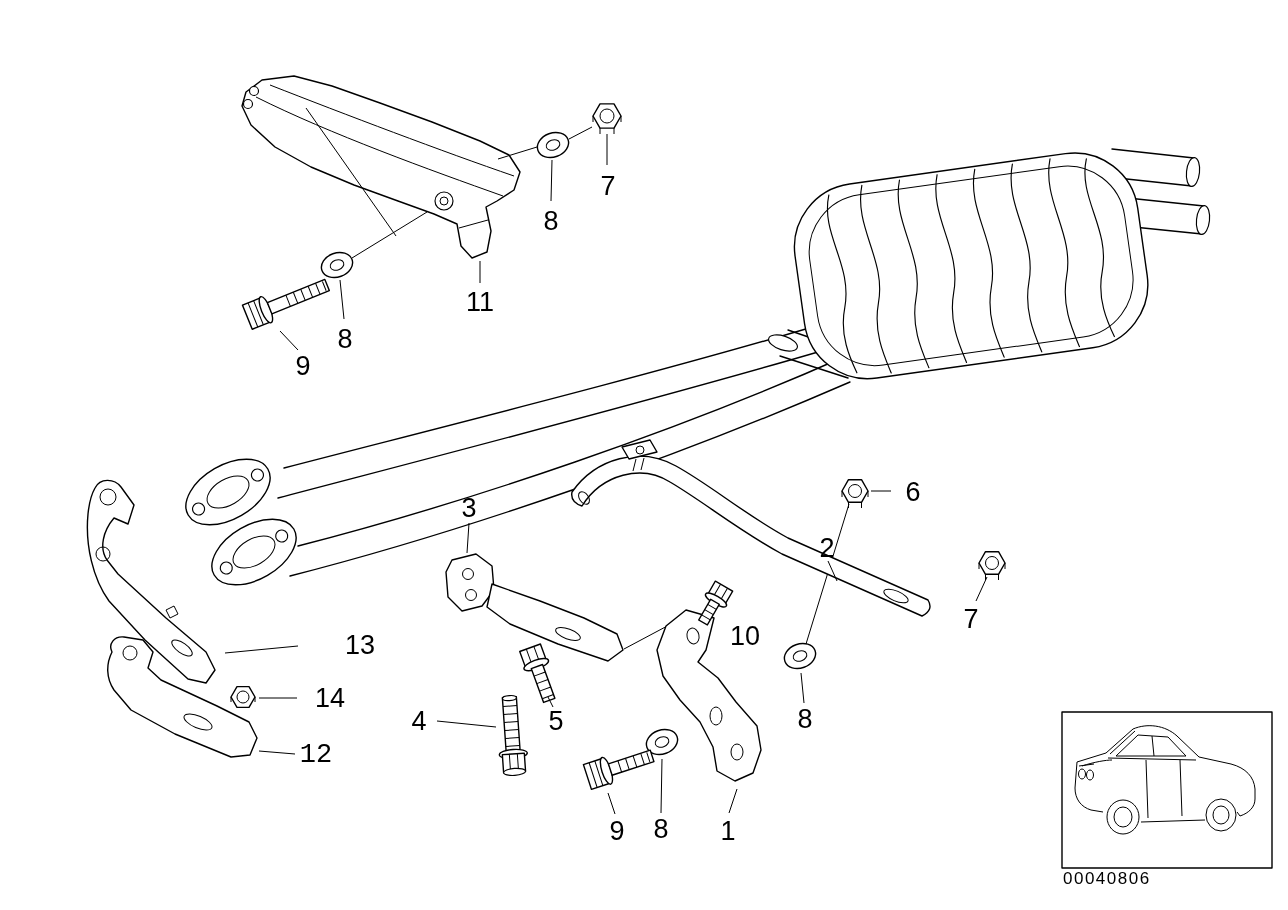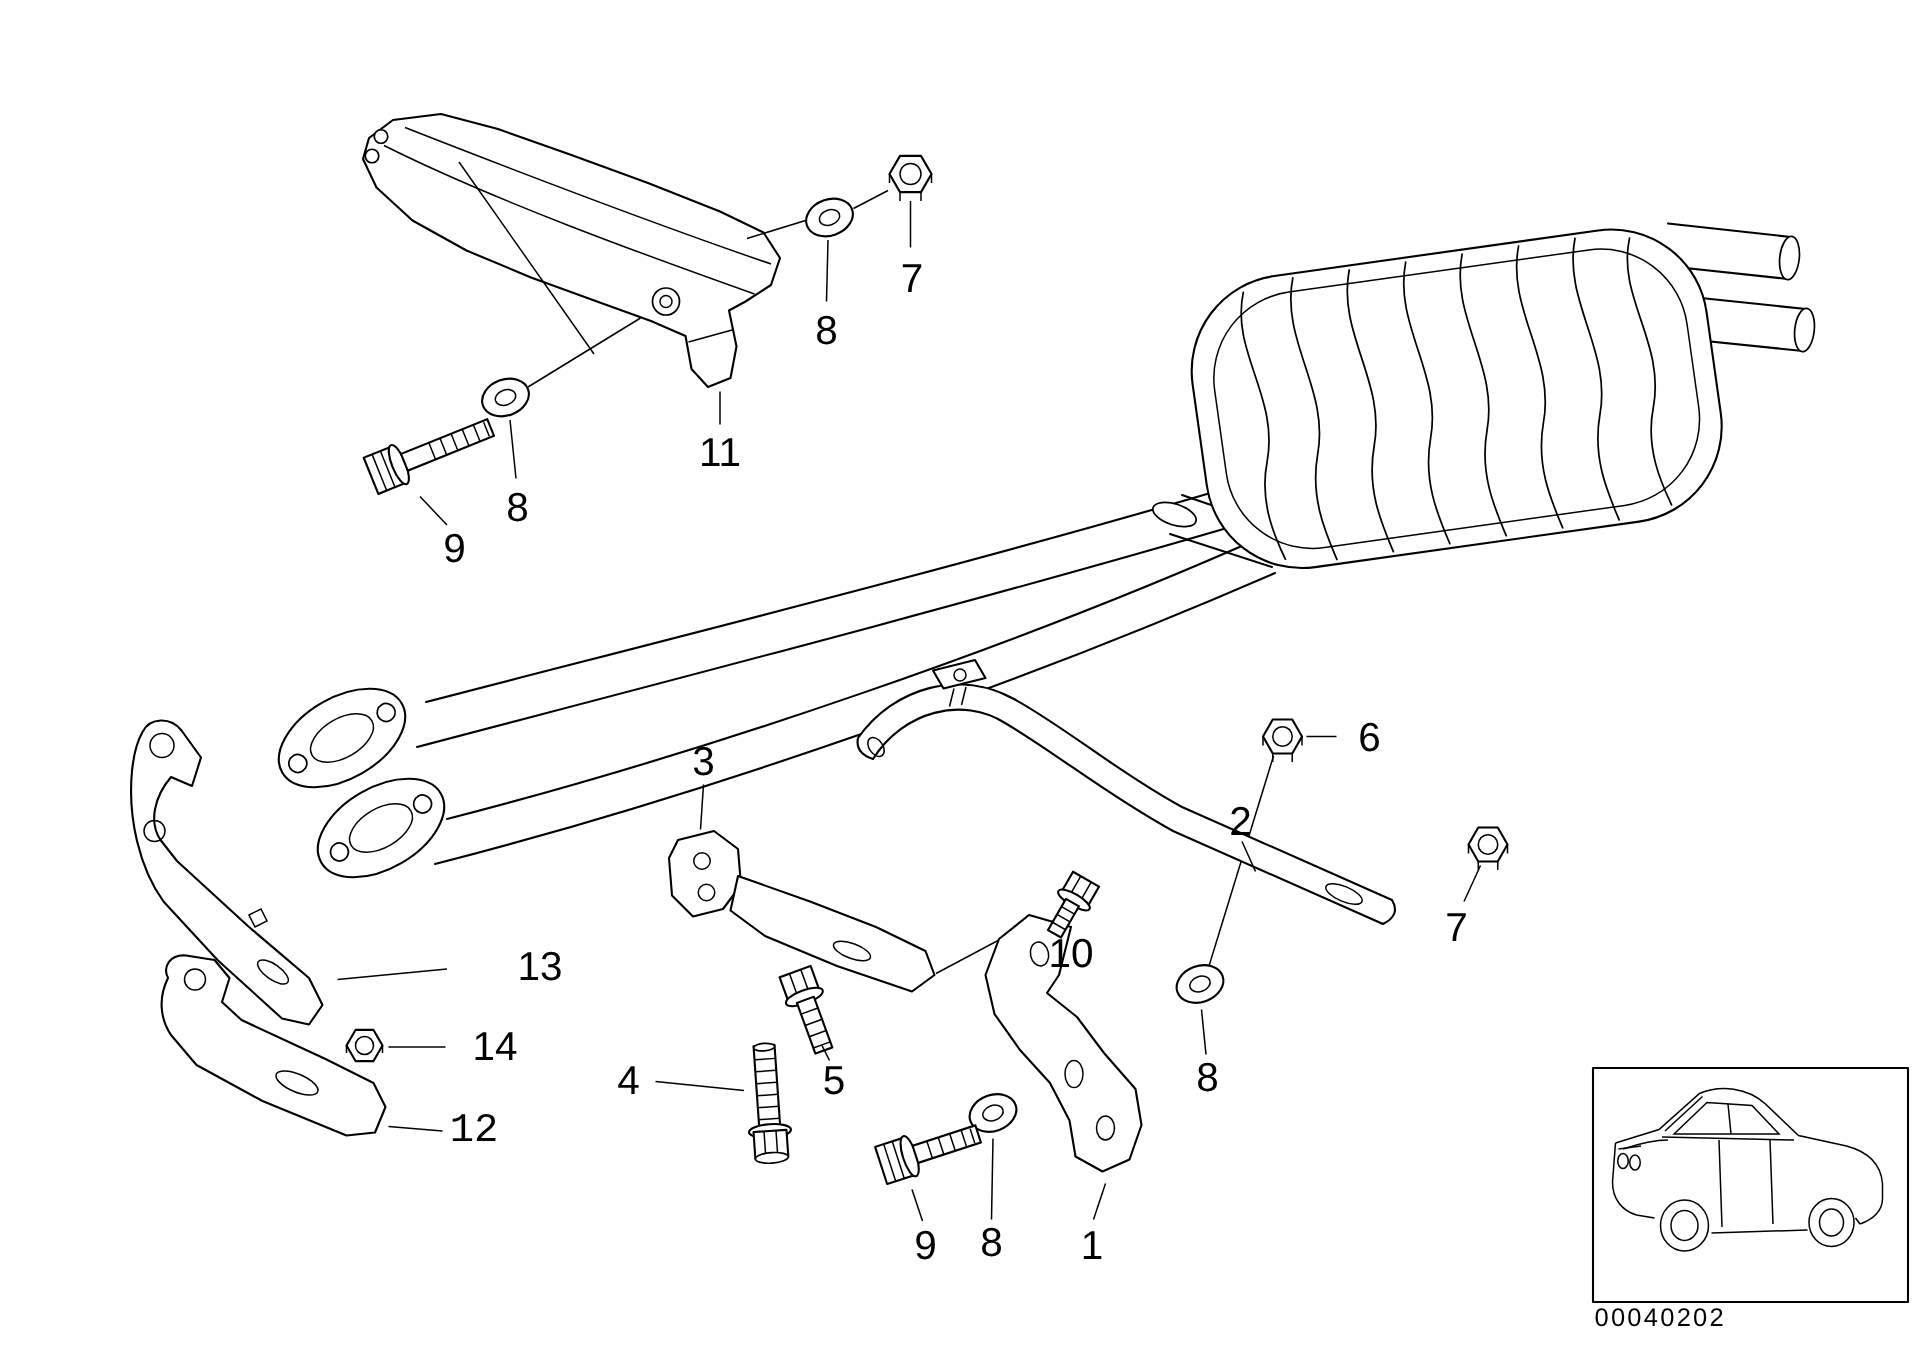--- a/index.html
+++ b/index.html
@@ -266,27 +266,27 @@
   <div id="callout-layer">
       <div class="callout" style="left: 608px; top: 186px;">7</div>
       <div class="callout" style="left: 551px; top: 221px;">8</div>
       <div class="callout" style="left: 480px; top: 302px;">11</div>
       <div class="callout" style="left: 345px; top: 339px;">8</div>
       <div class="callout" style="left: 303px; top: 366px;">9</div>
       <div class="callout" style="left: 469px; top: 508px;">3</div>
       <div class="callout" style="left: 913px; top: 492px;">6</div>
       <div class="callout" style="left: 827px; top: 548px;">2</div>
       <div class="callout" style="left: 971px; top: 619px;">7</div>
-      <div class="callout" style="left: 714px; top: 636px;">10</div>
+      <div class="callout" style="left: 745px; top: 636px;">10</div>
       <div class="callout" style="left: 316px; top: 645px; margin-left: 44px;">13</div>
       <div class="callout" style="left: 330px; top: 698px;">14</div>
       <div class="callout" style="left: 419px; top: 721px;">4</div>
       <div class="callout" style="left: 556px; top: 721px;">5</div>
       <div class="callout" style="left: 805px; top: 719px;">8</div>
       <div class="callout" style="left: 316px; top: 755px; font-family: Liberation Mono, monospace;">12</div>
       <div class="callout" style="left: 617px; top: 831px;">9</div>
       <div class="callout" style="left: 661px; top: 829px;">8</div>
       <div class="callout" style="left: 728px; top: 831px;">1</div>
     </div>
 
-  <div class="code">00040202</div>
+  <div class="code">00040806</div>
 
 </div>
 
 </body></html>

